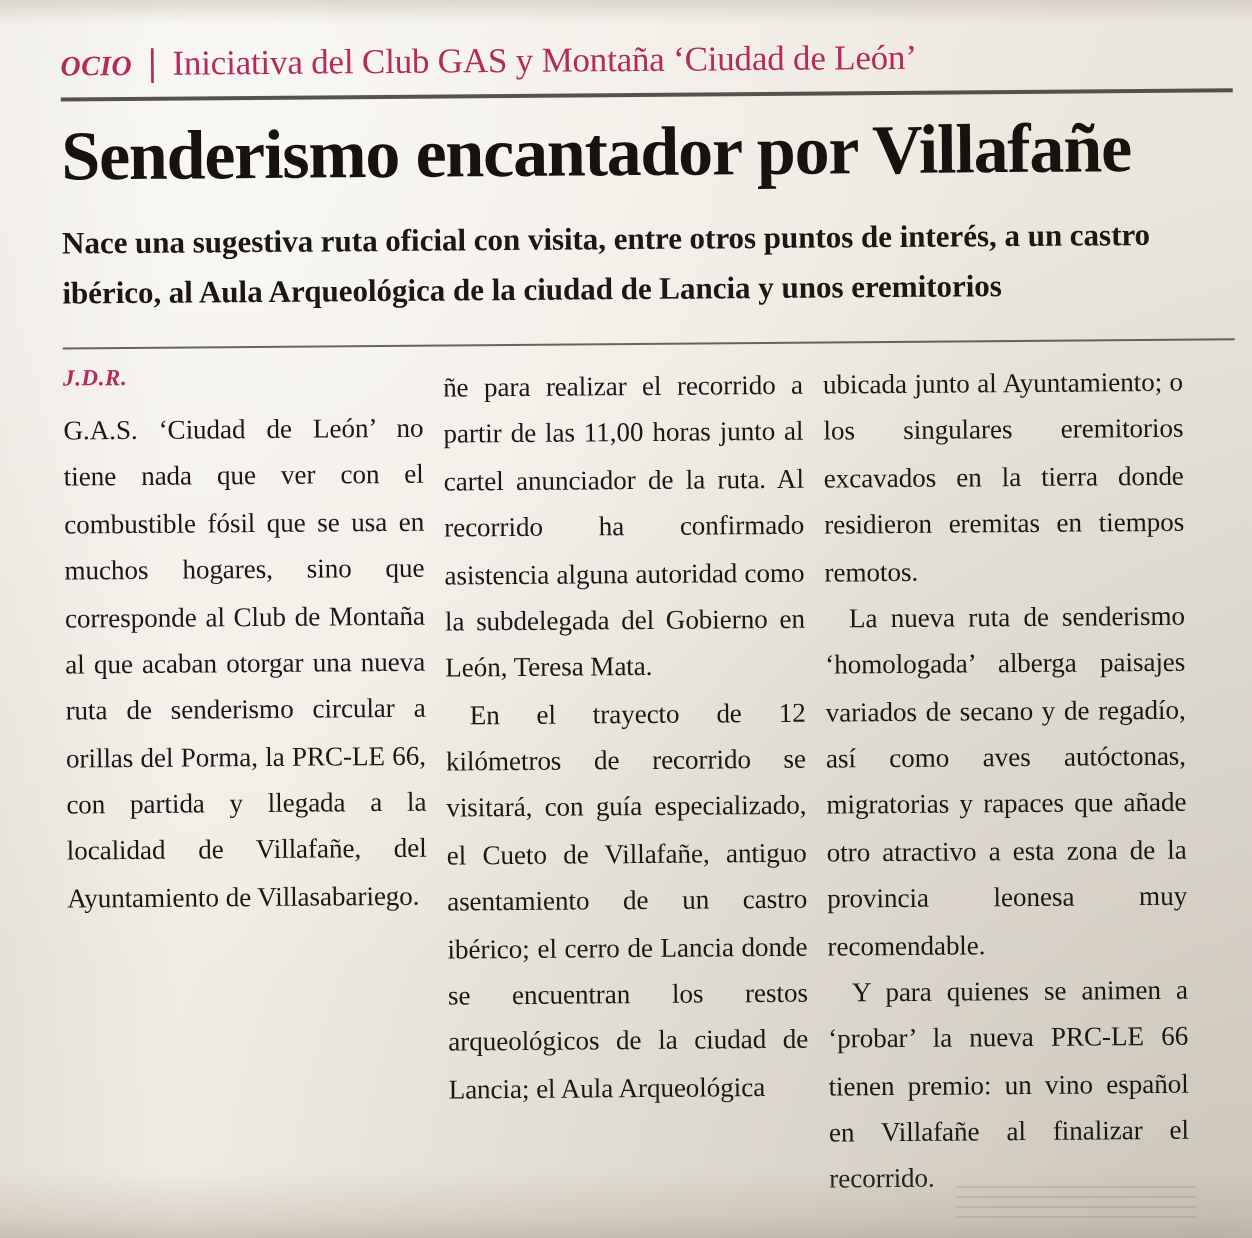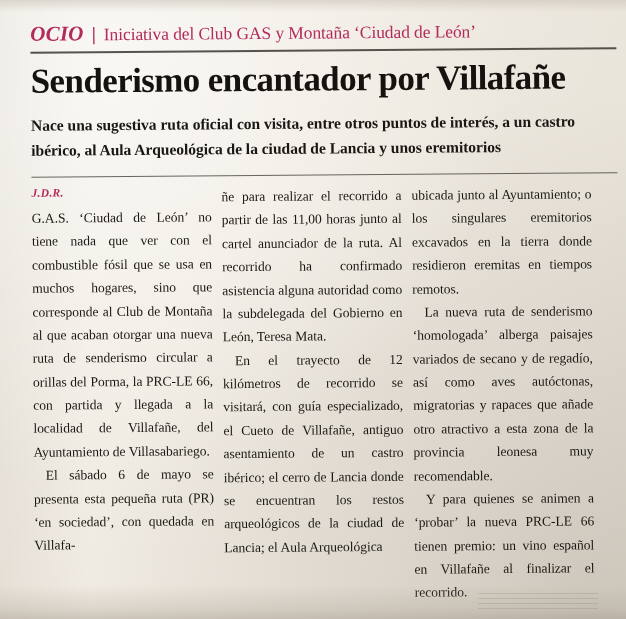--- a/index.html
+++ b/index.html
@@ -44,21 +44,21 @@
     display: flex;
     align-items: baseline;
     gap: 7px;
     margin-top: 6px;
     margin-left: 8px;
   }
   .kicker-section {
     font-family: "Liberation Serif", serif;
     font-weight: bold;
     font-style: italic;
-    font-size: 21px;
+    font-size: 14px;
     color: #b32a5c;
     letter-spacing: 0.2px;
   }
   .kicker-bar {
     color: #b32a5c;
     font-weight: bold;
     font-size: 19px;
     padding: 0 1px;
   }
   .kicker-text {
@@ -199,21 +199,20 @@
 
     <p class="deck">Nace una sugestiva ruta oficial con visita, entre otros puntos de interés, a un castro ibérico, al Aula Arqueológica de la ciudad de Lancia y unos eremitorios</p>
 
     <div class="deck-rule"></div>
 
     <div class="cols">
 
       <div class="col col-first">
         <div class="byline">J.D.R.</div>
         <p>G.A.S. ‘Ciudad de León’ no tiene nada que ver con el combustible fósil que se usa en muchos hogares, sino que corresponde al Club de Montaña al que acaban otorgar una nueva ruta de senderismo circular a orillas del Porma, la PRC-LE 66, con partida y llegada a la localidad de Villafañe, del Ayuntamiento de Villasabariego.</p>
-        <p>El sábado 6 de mayo se presenta esta pequeña ruta (PR) ‘en sociedad’, con quedada en Villafa-</p>
       </div>
 
       <div class="col col-mid">
         <p>ñe para realizar el recorrido a partir de las 11,00 horas junto al cartel anunciador de la ruta. Al recorrido ha confirmado asistencia alguna autoridad como la subdelegada del Gobierno en León, Teresa Mata.</p>
         <p>En el trayecto de 12 kilómetros de recorrido se visitará, con guía especializado, el Cueto de Villafañe, antiguo asentamiento de un castro ibérico; el cerro de Lancia donde se encuentran los restos arqueológicos de la ciudad de Lancia; el Aula Arqueológica</p>
       </div>
 
       <div class="col col-last">
         <p>ubicada junto al Ayuntamiento; o los singulares eremitorios excavados en la tierra donde residieron eremitas en tiempos remotos.</p>
         <p>La nueva ruta de senderismo ‘homologada’ alberga paisajes variados de secano y de regadío, así como aves autóctonas, migratorias y rapaces que añade otro atractivo a esta zona de la provincia leonesa muy recomendable.</p>

